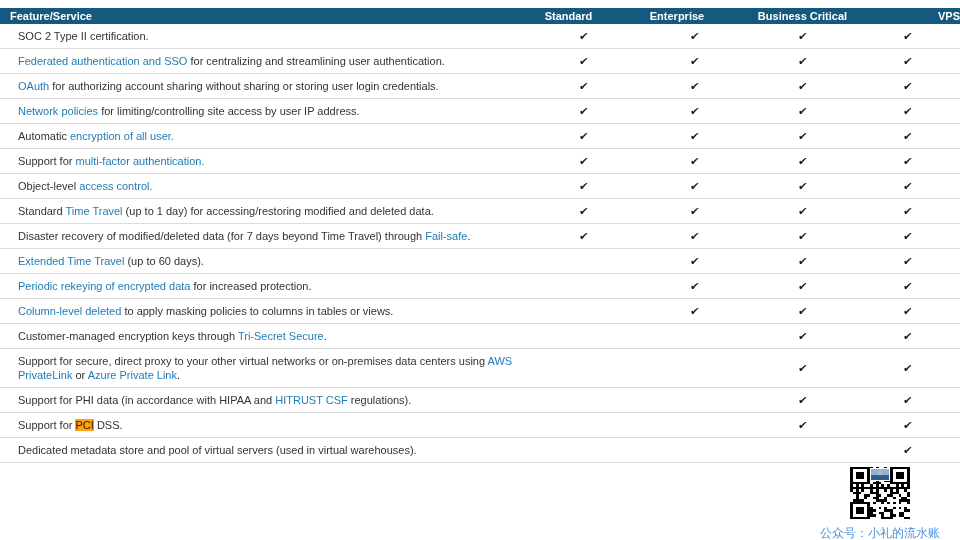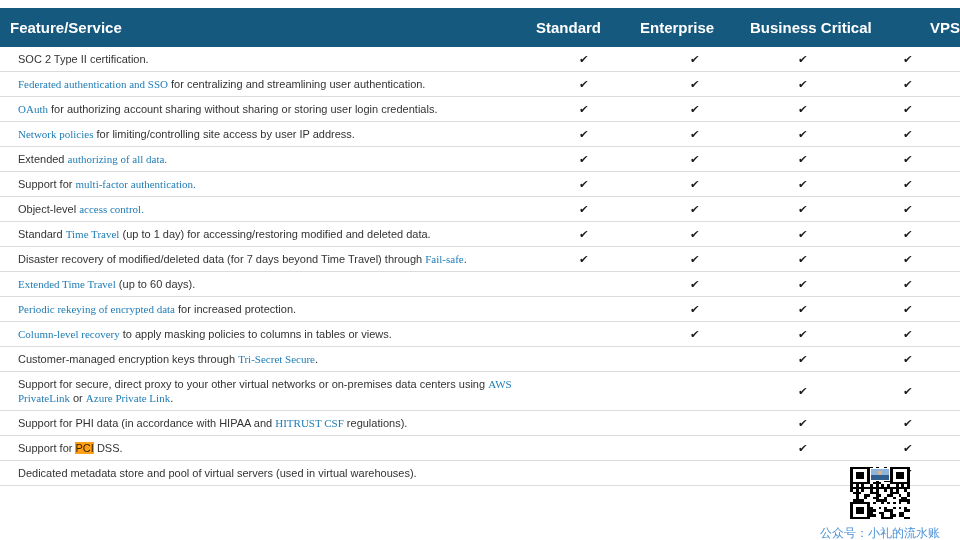--- a/index.html
+++ b/index.html
@@ -25,23 +25,23 @@
   }
   col.c-feature { width: 527px; }
   col.c-standard { width: 113px; }
   col.c-enterprise { width: 110px; }
   col.c-bc { width: 105px; }
   col.c-vps { width: 105px; }
 
   thead th {
     background: var(--header-bg, #15597f);
     color: #ffffff;
-    font-size: 15px;
+    font-size: 11px;
     font-weight: bold;
-    height: 39px;
+    height: 16px;
     padding: 0;
     text-align: center;
     vertical-align: middle;
     white-space: nowrap;
   }
   th.th-feature {
     text-align: left;
     padding-left: 10px;
   }
   th.th-standard { padding-right: 30px; }
@@ -72,21 +72,20 @@
     font-family: "DejaVu Sans", sans-serif;
     font-weight: bold;
     font-style: italic;
     font-size: 11px;
     color: #1a1a1a;
     transform: skewX(-6deg);
   }
   .link {
     color: var(--link-color, #1f7cb5);
     cursor: pointer;
-    font-family: Liberation Serif, serif;
   }
   .hl {
     background: var(--highlight-bg, #ffa018);
     color: #332200;
     text-align: center;
   }
   .qr-wrap {
     position: absolute;
     top: 459px;
     right: 14px;
@@ -148,21 +147,21 @@
           <td class="check"><span class="tick">✔</span></td>
         </tr>
         <tr>
           <td class="feature"><span class="link">Network policies</span><span> for limiting/controlling site access by user IP address.</span></td>
           <td class="check"><span class="tick">✔</span></td>
           <td class="check"><span class="tick">✔</span></td>
           <td class="check"><span class="tick">✔</span></td>
           <td class="check"><span class="tick">✔</span></td>
         </tr>
         <tr>
-          <td class="feature"><span>Extended </span><span class="link">authorizing of all data.</span></td>
+          <td class="feature"><span>Automatic </span><span class="link">encryption of all user.</span></td>
           <td class="check"><span class="tick">✔</span></td>
           <td class="check"><span class="tick">✔</span></td>
           <td class="check"><span class="tick">✔</span></td>
           <td class="check"><span class="tick">✔</span></td>
         </tr>
         <tr>
           <td class="feature"><span>Support for </span><span class="link">multi-factor authentication.</span></td>
           <td class="check"><span class="tick">✔</span></td>
           <td class="check"><span class="tick">✔</span></td>
           <td class="check"><span class="tick">✔</span></td>
@@ -197,21 +196,21 @@
           <td class="check"><span class="tick">✔</span></td>
         </tr>
         <tr>
           <td class="feature"><span class="link">Periodic rekeying of encrypted data</span><span> for increased protection.</span></td>
           <td class="check"></td>
           <td class="check"><span class="tick">✔</span></td>
           <td class="check"><span class="tick">✔</span></td>
           <td class="check"><span class="tick">✔</span></td>
         </tr>
         <tr>
-          <td class="feature"><span class="link">Column-level recovery</span><span> to apply masking policies to columns in tables or views.</span></td>
+          <td class="feature"><span class="link">Column-level deleted</span><span> to apply masking policies to columns in tables or views.</span></td>
           <td class="check"></td>
           <td class="check"><span class="tick">✔</span></td>
           <td class="check"><span class="tick">✔</span></td>
           <td class="check"><span class="tick">✔</span></td>
         </tr>
         <tr>
           <td class="feature"><span>Customer-managed encryption keys through </span><span class="link">Tri-Secret Secure</span><span>.</span></td>
           <td class="check"></td>
           <td class="check"></td>
           <td class="check"><span class="tick">✔</span></td>

